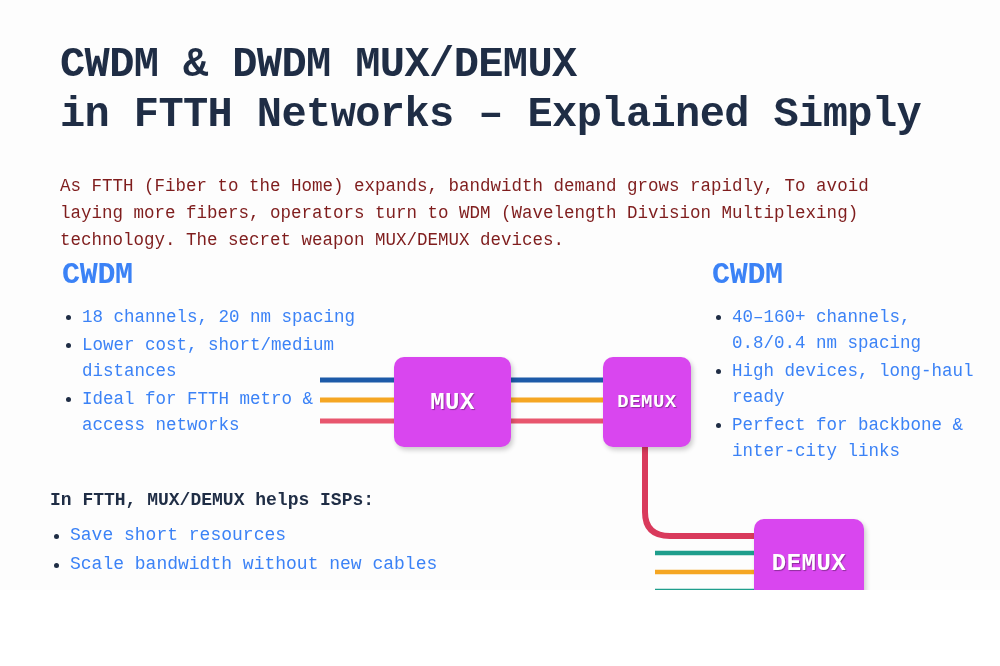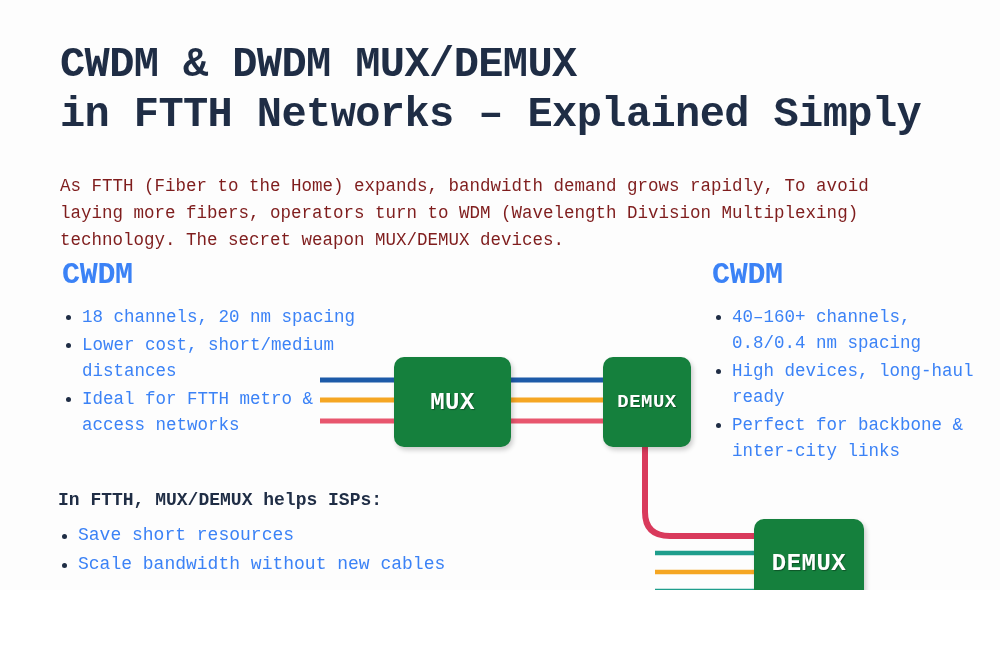--- a/index.html
+++ b/index.html
@@ -87,21 +87,21 @@
   #dwdm-col {
     position: absolute;
     left: 712px;
     top: 258px;
     width: 270px;
   }
 
   
   #bottom-block {
     position: absolute;
-    left: 58px;
+    left: 50px;
     top: 490px;
     width: 520px;
   }
   #bottom-heading {
     font-size: 18px;
     font-weight: bold;
     color: #1f2d45;
     margin-bottom: 12px;
   }
   #bottom-block ul.bullets li {
@@ -116,21 +116,21 @@
   #diagram {
     position: absolute;
     left: 0;
     top: 0;
     width: 1000px;
     height: 666px;
     pointer-events: none;
   }
   .device-box {
     position: absolute;
-    background: #15803d;
+    background: #d946ef;
     border-radius: 10px;
     display: flex;
     align-items: center;
     justify-content: center;
     box-shadow: 2px 3px 5px rgba(0,0,0,0.20);
   }
   .device-label {
     color: #ffffff;
     font-weight: bold;
     letter-spacing: 0.5px;

